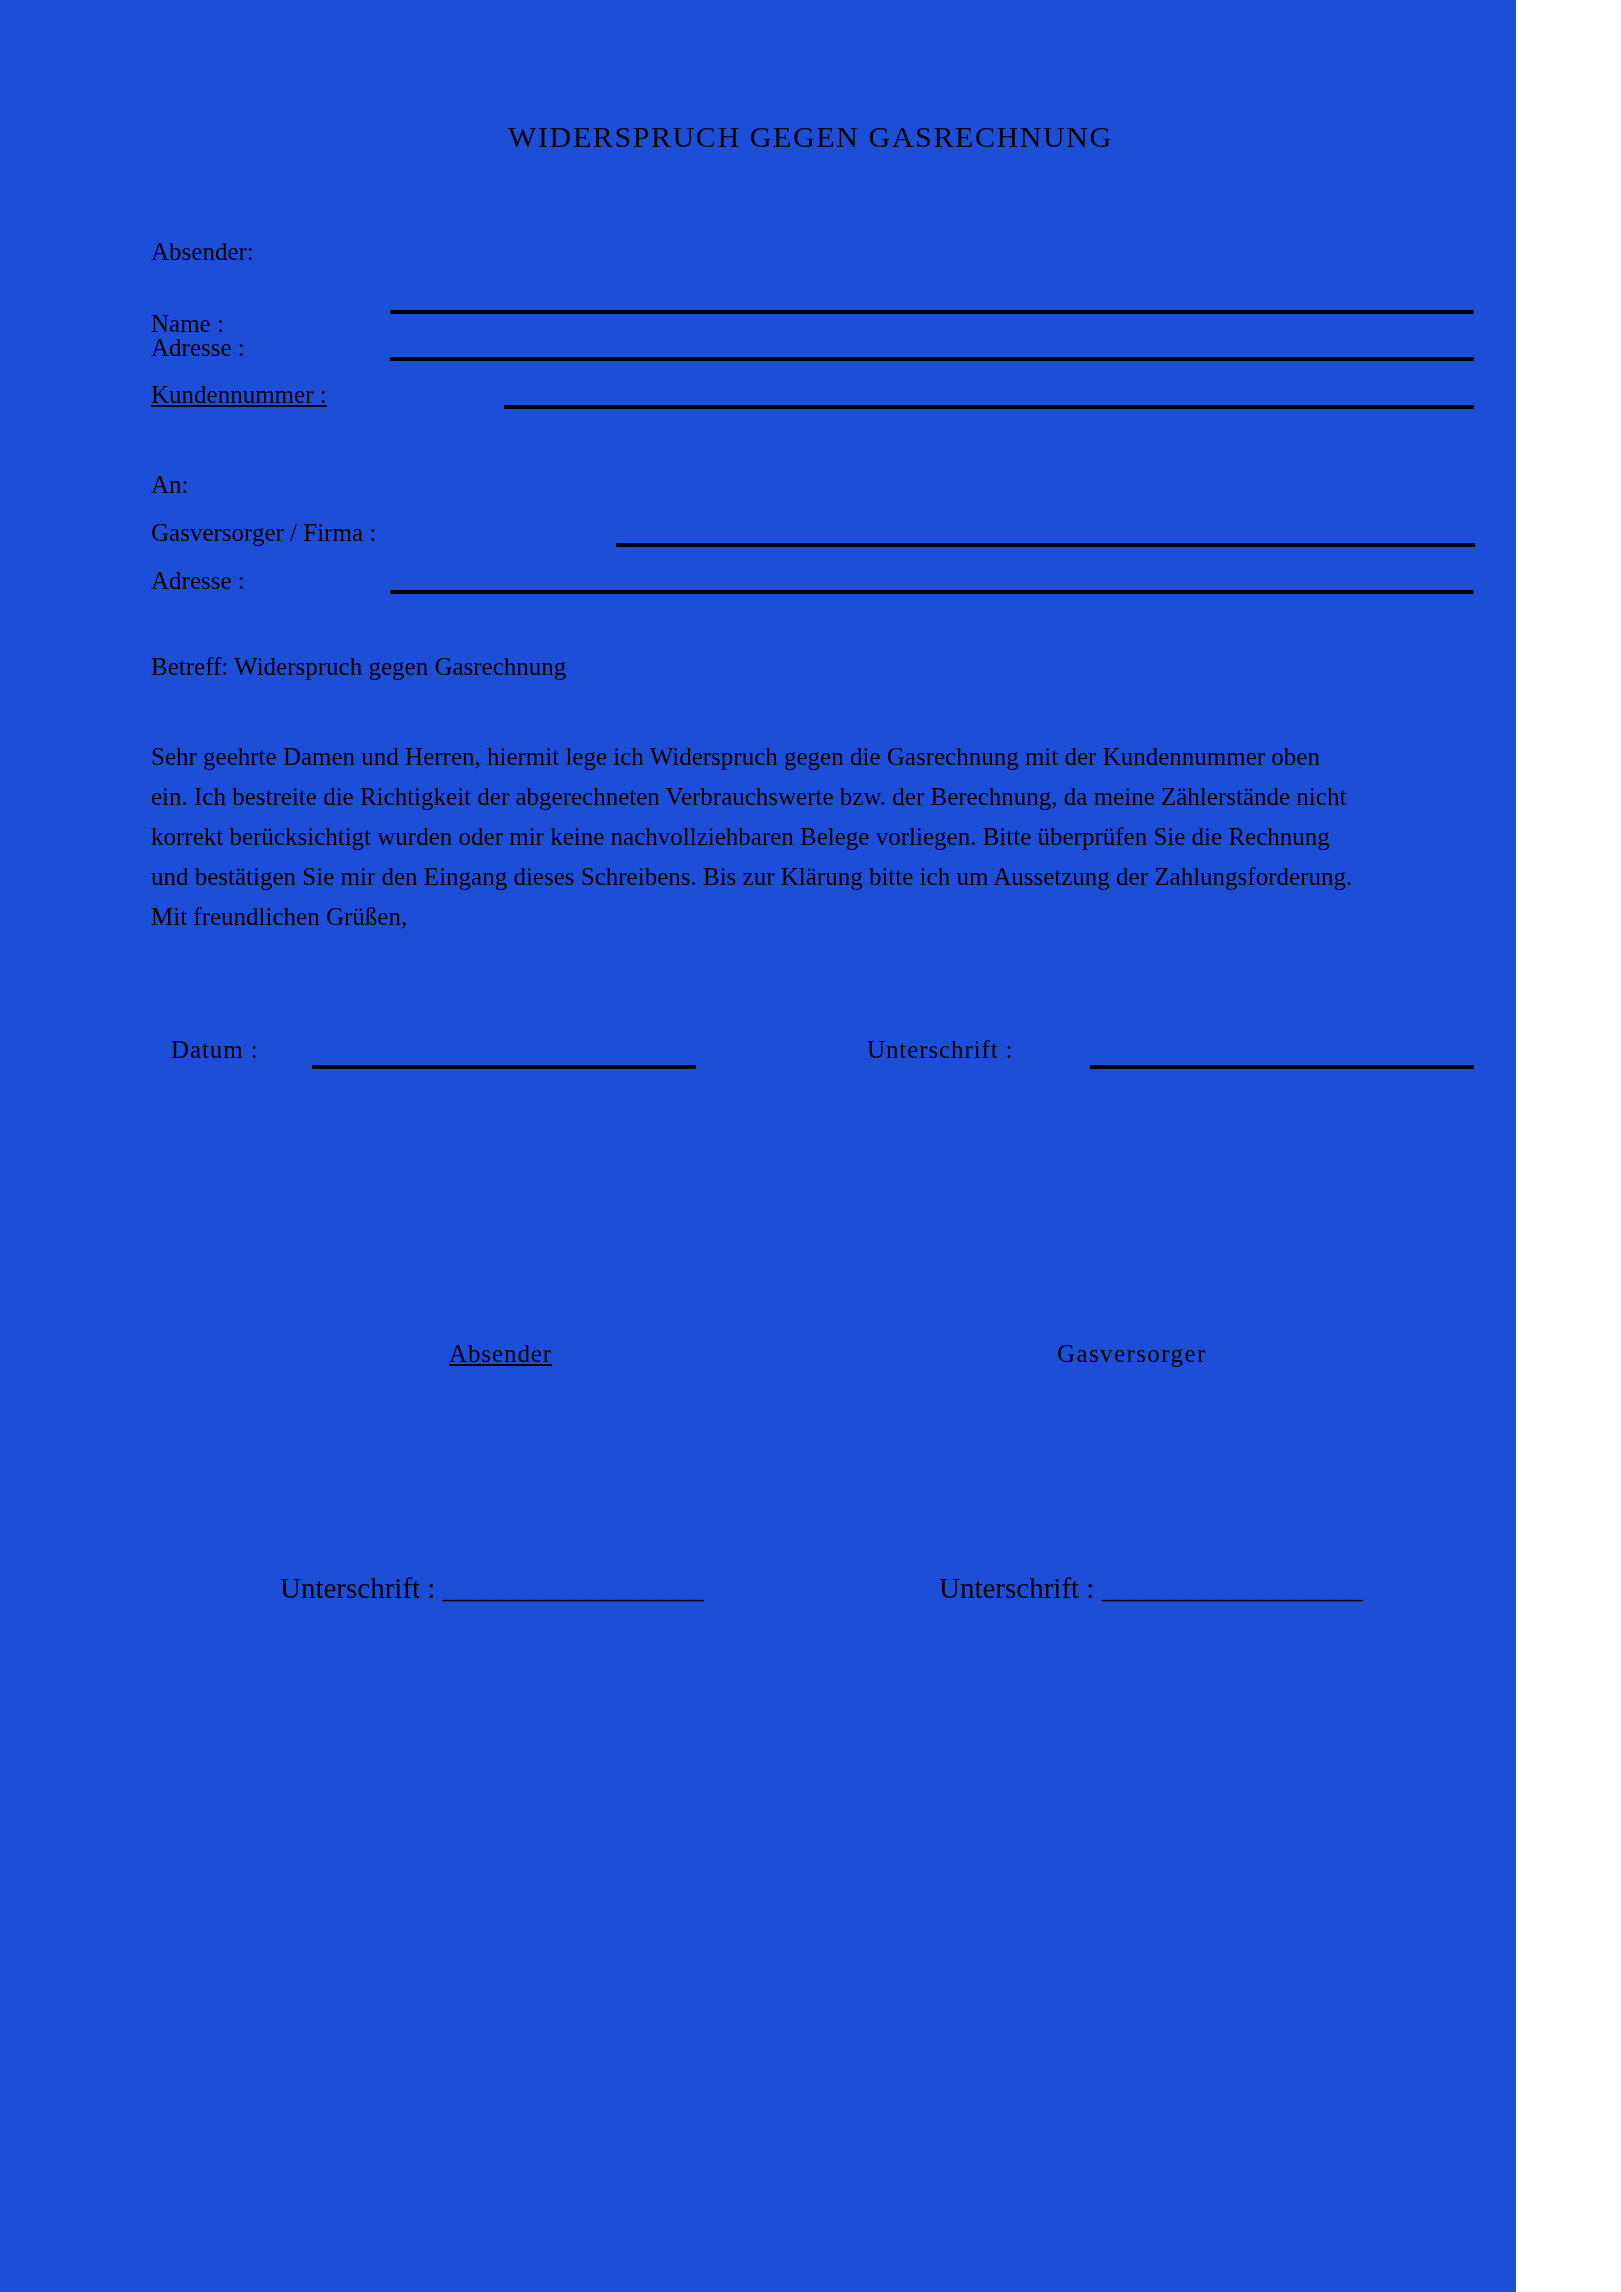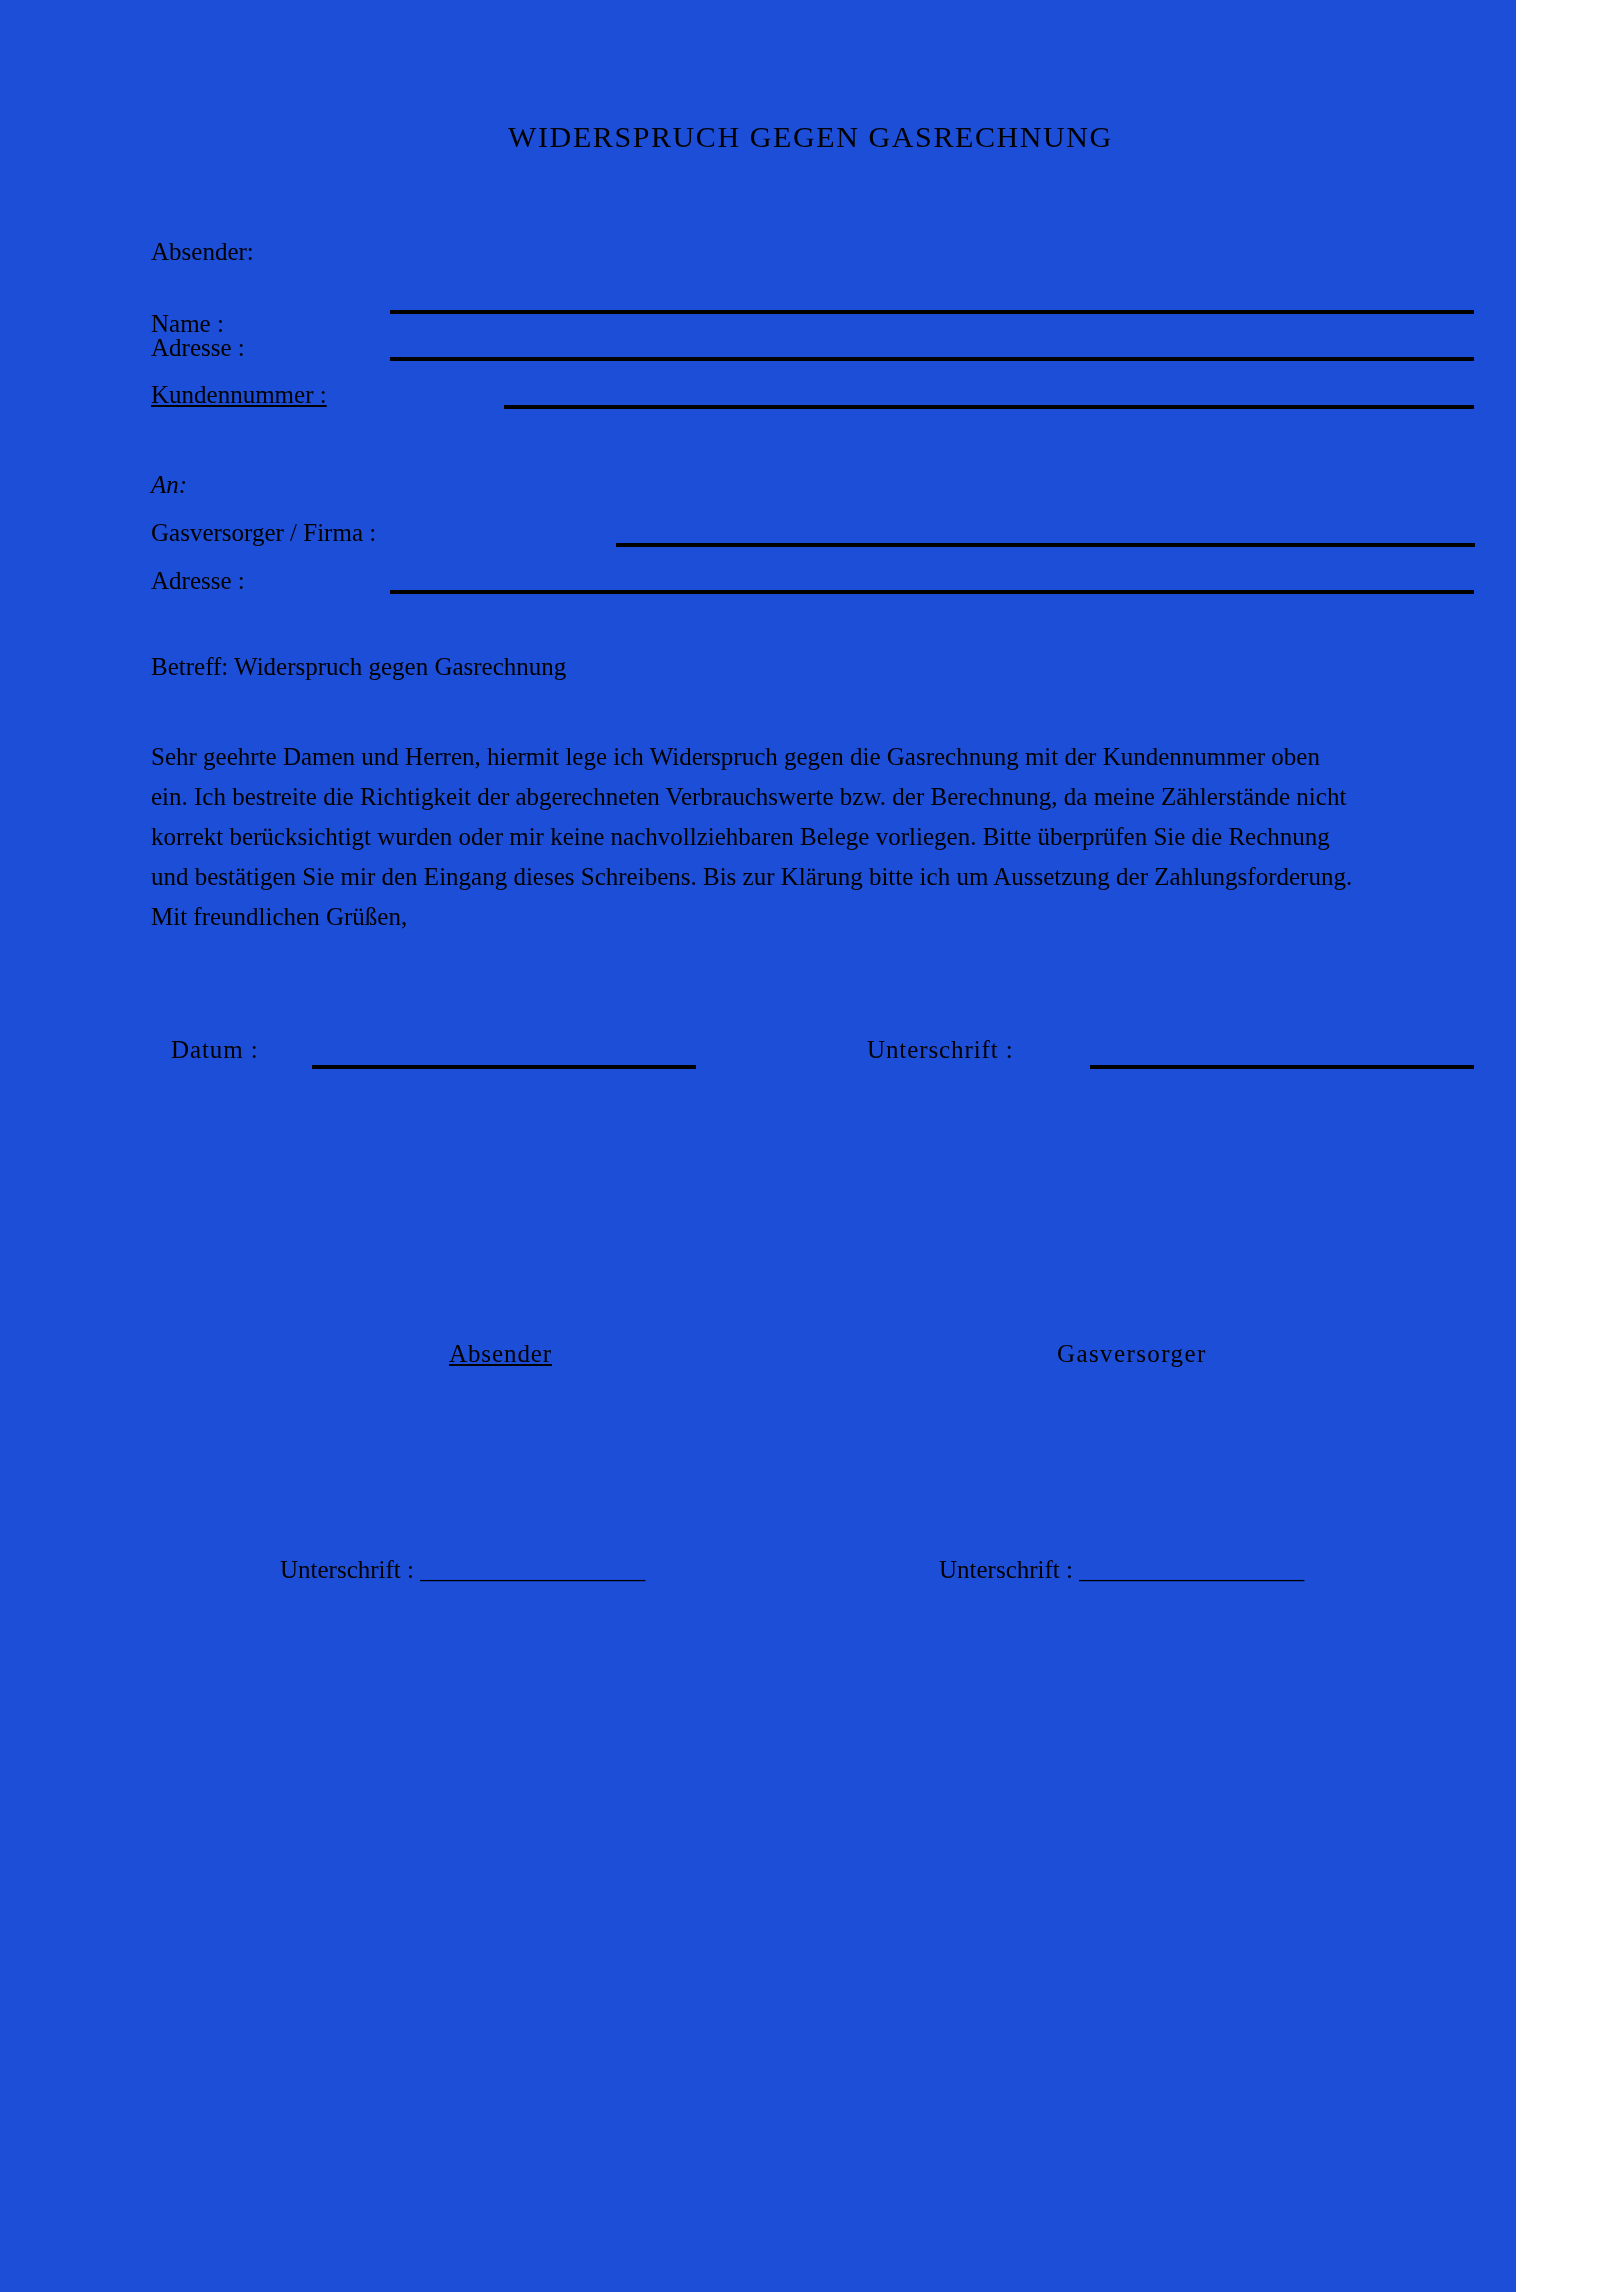--- a/index.html
+++ b/index.html
@@ -59,43 +59,44 @@
     text-align: left;
   }
   .body-par .ln { display: block; white-space: nowrap; }
 
   
   .sp1 { letter-spacing: 0.9px; margin-left: 20px; }
   .sp2 { letter-spacing: 1.4px; }
 
   .sigline-txt {
     position: absolute;
-    font-size: 25px;
+    font-size: 29px;
     white-space: nowrap;
+    margin-top: 16px;
   }
 </style>
 </head>
 <body>
 
 <div class="page">
 
   <div class="doc-title">WIDERSPRUCH GEGEN GASRECHNUNG</div>
 
   <div class="txt" style="left:151px; top:239px;">Absender:</div>
 
   <div class="txt" style="left:151px; top:287px;margin-top:24px;">Name :</div>
   <div class="rule" style="left:390px; top:310px; width:1084px;"></div>
 
   <div class="txt" style="left:151px; top:335px;">Adresse :</div>
   <div class="rule" style="left:390px; top:357px; width:1084px;"></div>
 
   <div class="txt" style="left:151px; top:382px;text-decoration:underline;">Kundennummer :</div>
   <div class="rule" style="left:504px; top:405px; width:970px;"></div>
 
-  <div class="txt" style="left:151px; top:472px;font-style:italic;">An:</div>
+  <div class="txt" style="left:151px; top:472px;">An:</div>
 
   <div class="txt" style="left:151px; top:520px;">Gasversorger / Firma :</div>
   <div class="rule" style="left:616px; top:543px; width:859px;"></div>
 
   <div class="txt" style="left:151px; top:568px;">Adresse :</div>
   <div class="rule" style="left:390px; top:590px; width:1084px;"></div>
 
   <div class="txt" style="left:151px; top:654px;">Betreff: Widerspruch gegen Gasrechnung</div>
 
   <div class="body-par">

